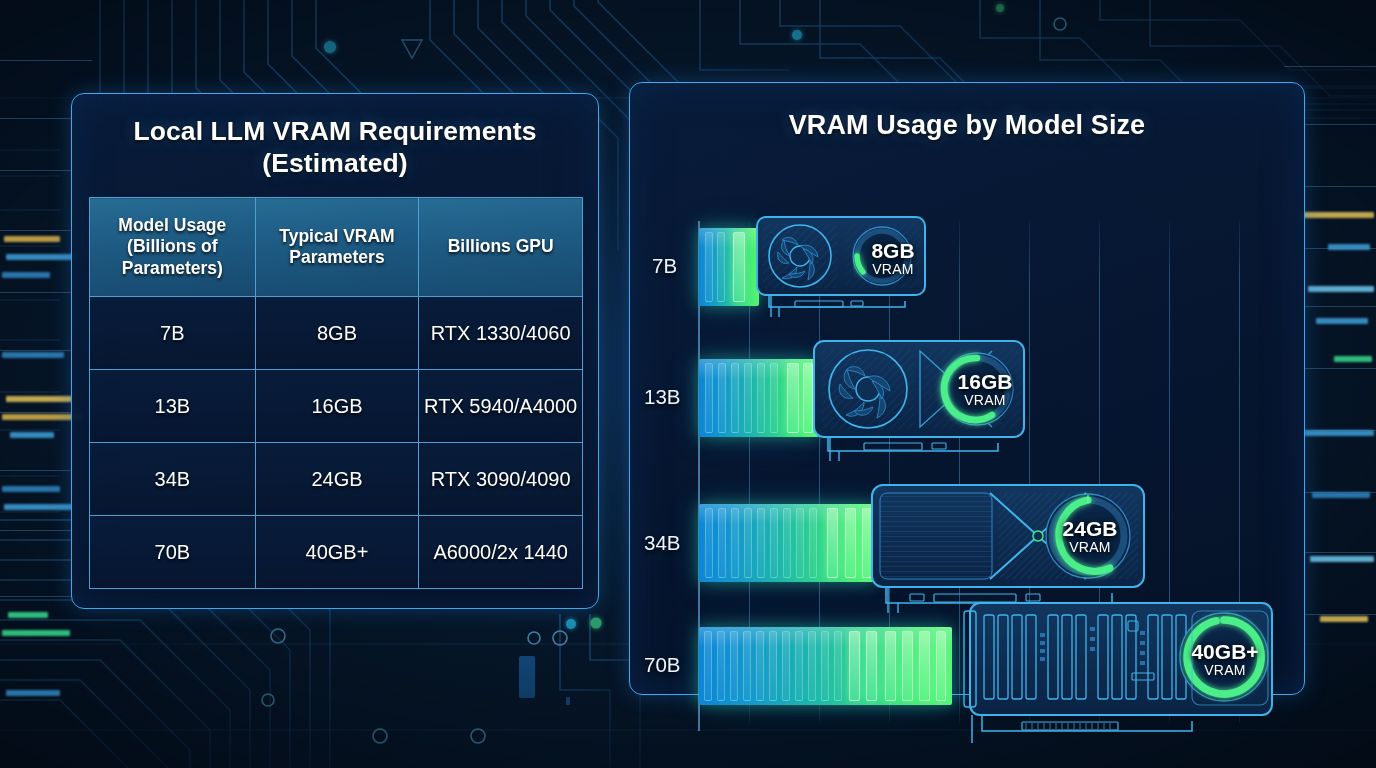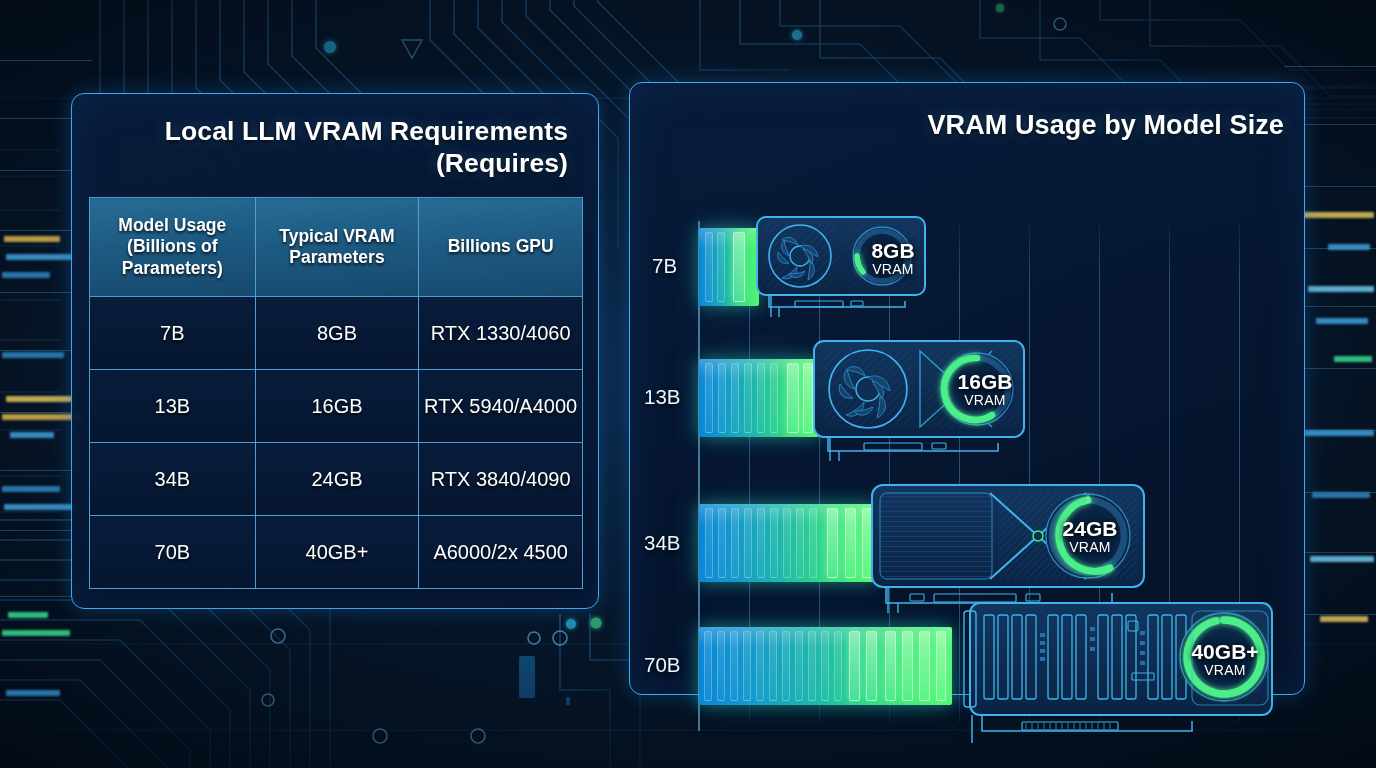--- a/index.html
+++ b/index.html
@@ -39,21 +39,21 @@
     position:absolute;
     border:1.6px solid #3ea8f0;
     border-radius:13px;
     background:linear-gradient(165deg, rgba(8,28,58,.97) 0%, rgba(6,22,48,.97) 55%, rgba(5,18,40,.98) 100%);
     box-shadow:0 0 22px rgba(40,130,220,.30), inset 0 0 38px rgba(12,45,92,.55);
   }
   #table-panel { left:71px; top:93px; width:528px; height:516px; }
   #chart-panel { left:629px; top:82px; width:676px; height:613px; }
 
   .panel-title {
-    color:#fff; font-weight:bold; text-align:right;
+    color:#fff; font-weight:bold; text-align:center;
     text-shadow:0 2px 5px rgba(0,0,0,.85), 0 0 14px rgba(110,190,255,.35);
     letter-spacing:.1px;
   }
   #table-title { font-size:26.5px; line-height:1.19; padding:22px 30px 0; }
   #chart-title { font-size:27px; line-height:1.2; padding:26px 20px 0; }
 
   
   table.vram {
     position:absolute; left:17px; top:103px;
     width:494px; border-collapse:collapse;
@@ -313,21 +313,21 @@
     <div class="et-row" style="right:4px;top:356px;width:38px;background:#36d98b;"></div>
     <div class="et-row" style="right:2px;top:430px;width:70px;background:#3f9fd8;"></div>
     <div class="et-row" style="right:6px;top:492px;width:58px;background:#2f86c0;"></div>
     <div class="et-row" style="right:2px;top:556px;width:64px;background:#6ec7ee;"></div>
     <div class="et-row" style="right:8px;top:616px;width:48px;background:#e0c057;"></div>
   </div>
 
   <div class="panel" id="table-panel">
     <div class="panel-title" id="table-title">
       <span>Local LLM VRAM Requirements</span><br>
-      <span>(Requires)</span>
+      <span>(Estimated)</span>
     </div>
 
     <table class="vram">
       <colgroup>
           <col class="c1">
           <col class="c2">
           <col class="c3">
         </colgroup>
       <thead>
         <tr>
@@ -352,26 +352,26 @@
           <td>RTX 1330/4060</td>
         </tr>
         <tr>
           <td>13B</td>
           <td>16GB</td>
           <td>RTX 5940/A4000</td>
         </tr>
         <tr>
           <td>34B</td>
           <td>24GB</td>
-          <td>RTX 3840/4090</td>
+          <td>RTX 3090/4090</td>
         </tr>
         <tr>
           <td>70B</td>
           <td>40GB+</td>
-          <td>A6000/2x 4500</td>
+          <td>A6000/2x 1440</td>
         </tr>
       </tbody>
     </table>
   </div>
 
   <div class="panel" id="chart-panel">
     <div class="panel-title" id="chart-title">VRAM Usage by Model Size</div>
 
     <div id="chart-area">
 

